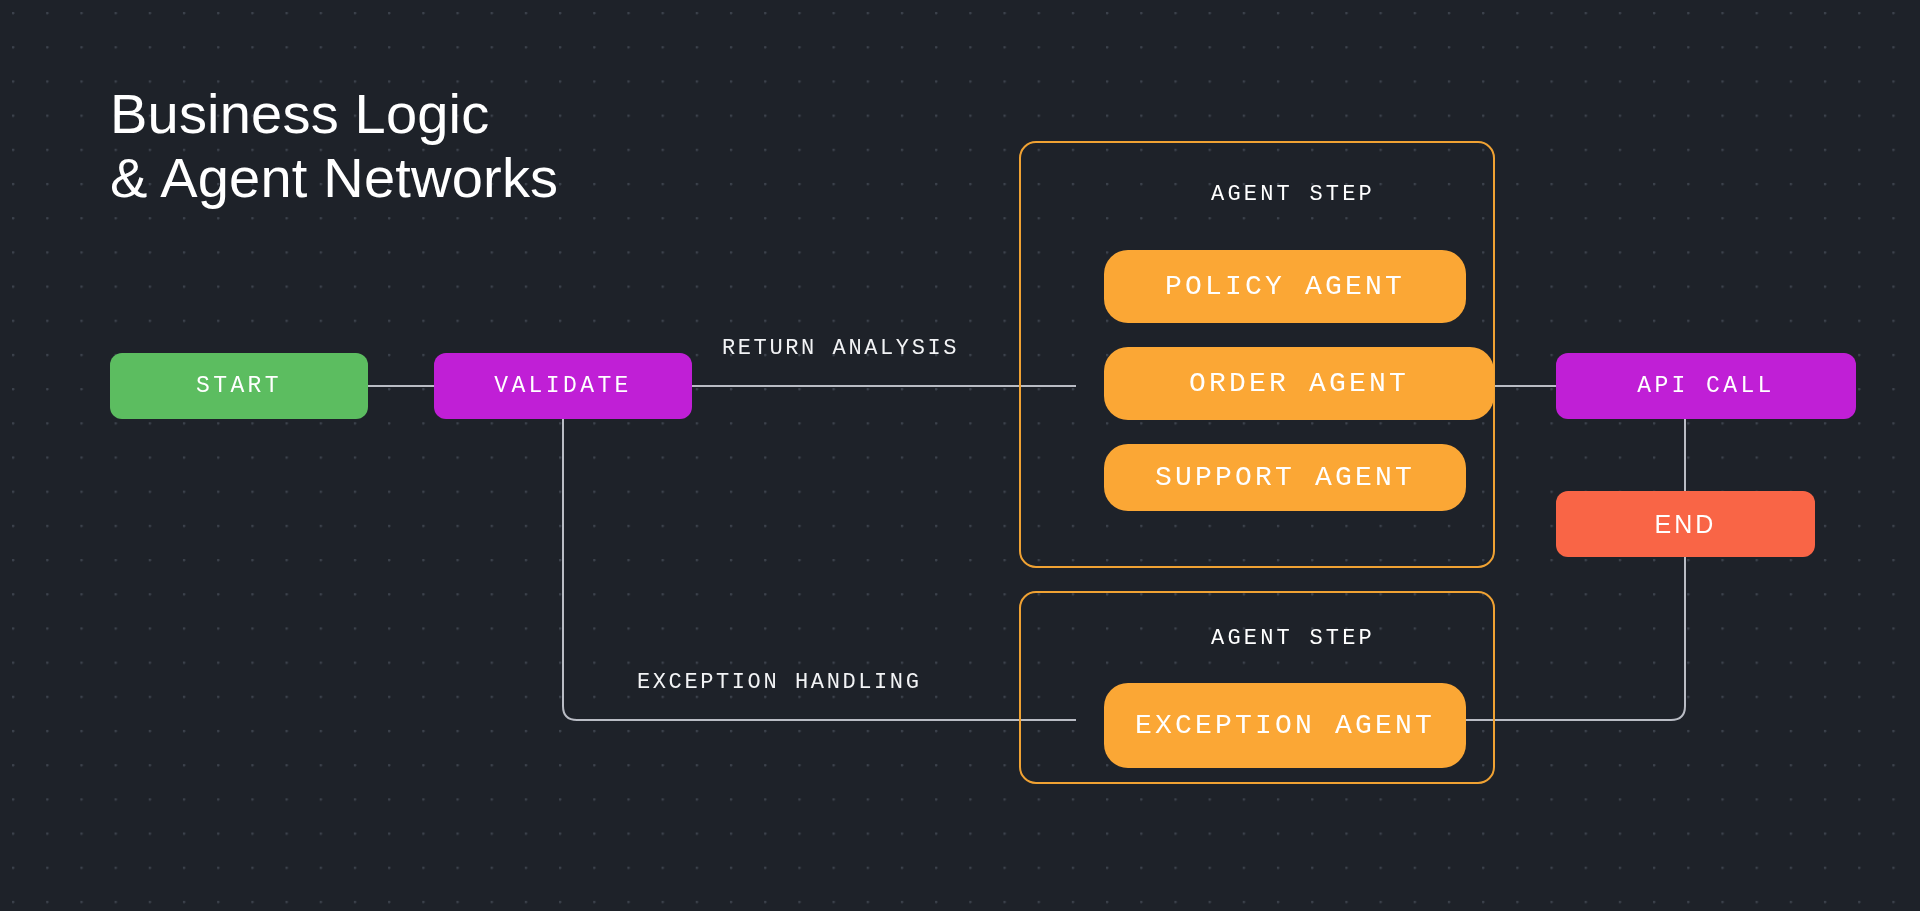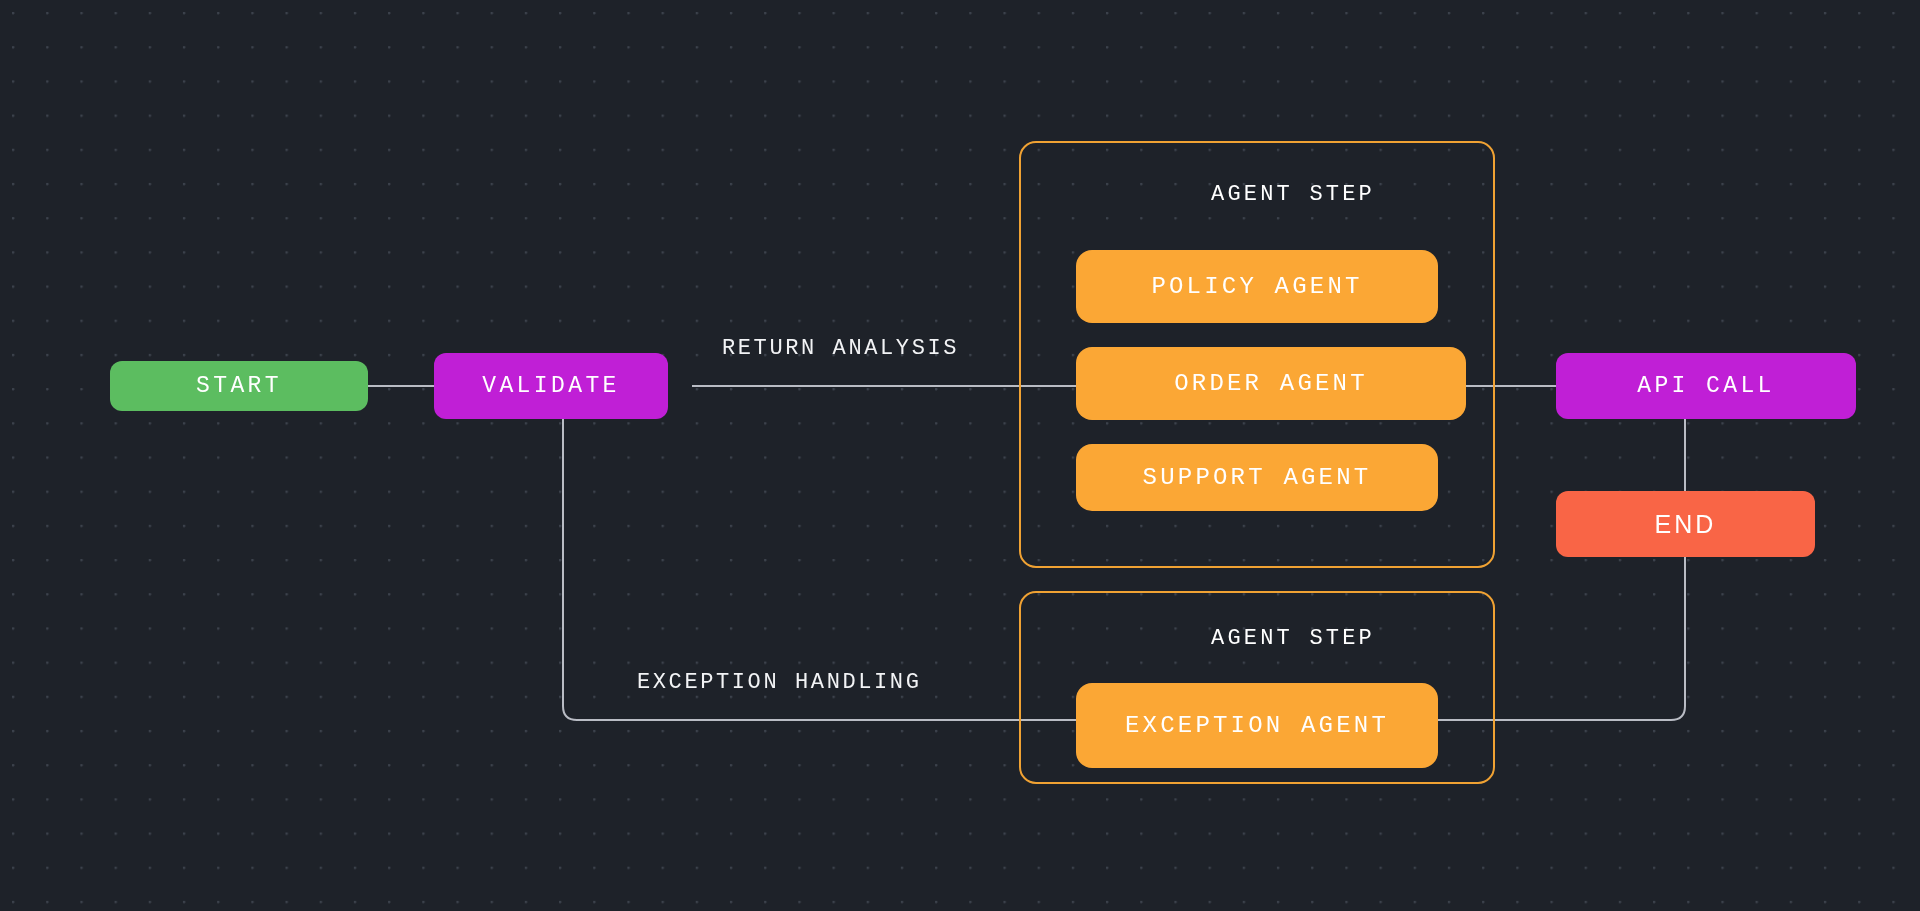--- a/index.html
+++ b/index.html
@@ -99,58 +99,61 @@
     color: #ffffff;
     font-family: "Liberation Mono", monospace;
     font-size: 23px;
     font-weight: 400;
     letter-spacing: 3.4px;
     text-align: center;
     white-space: nowrap;
     z-index: 4;
   }
   .node.agent {
-    border-radius: 16px;
-    font-size: 24px;
+    border-radius: 24px;
+    font-size: 28px;
     letter-spacing: 3.2px;
+    margin-left: 28px;
   }
   .node.terminal { font-size: 23px; }
   .node.end-node {
     font-family: "Liberation Sans", sans-serif;
     font-size: 25px;
     letter-spacing: 3px;
   }
 </style>
 </head>
 <body>
 
 <div id="canvas">
 
+  <div id="title">Business Logic
+&amp; Agent Networks</div>
 
   <svg id="edges" viewBox="0 0 1920 911" width="1920" height="911" xmlns="http://www.w3.org/2000/svg">
     <g id="edge-group">
         <path class="edge-path" d="M 368 386 L 434 386" stroke="#b9bcc4"></path>
         <path class="edge-path" d="M 692 386 L 1076 386" stroke="#b9bcc4"></path>
         <path class="edge-path" d="M 1438 386 L 1556 386" stroke="#b9bcc4"></path>
         <path class="edge-path" d="M 1685 419 L 1685 491" stroke="#b9bcc4"></path>
         <path class="edge-path" d="M 563 419 L 563 706 Q 563 720 577 720 L 1076 720" stroke="#b9bcc4"></path>
         <path class="edge-path" d="M 1438 720 L 1671 720 Q 1685 720 1685 706 L 1685 557" stroke="#b9bcc4"></path>
       </g>
   </svg>
 
   <div id="group-layer">
       <div class="group-box" style="left: 1019px; top: 141px; width: 476px; height: 427px; border-color: rgb(240, 162, 51);"></div>
       <div class="group-title" style="left: 1019px; width: 476px; top: 182px;">AGENT STEP</div>
       <div class="group-box" style="left: 1019px; top: 591px; width: 476px; height: 193px; border-color: rgb(240, 162, 51);"></div>
       <div class="group-title" style="left: 1019px; width: 476px; top: 626px;">AGENT STEP</div>
     </div>
 
   <div id="node-layer">
-      <div class="node terminal" style="left: 110px; top: 353px; width: 258px; height: 50px; background: rgb(92, 189, 96); margin-top: 8px;">START</div>
-      <div class="node terminal" style="left: 434px; top: 353px; width: 234px; height: 66px; background: rgb(192, 31, 214);">VALIDATE</div>
+      <div class="node terminal" style="left: 110px; top: 353px; width: 258px; height: 66px; background: rgb(92, 189, 96);">START</div>
+      <div class="node terminal" style="left: 434px; top: 353px; width: 258px; height: 66px; background: rgb(192, 31, 214);">VALIDATE</div>
       <div class="node agent" style="left: 1076px; top: 250px; width: 362px; height: 73px; background: rgb(251, 167, 53);">POLICY AGENT</div>
       <div class="node agent" style="left: 1076px; top: 347px; width: 390px; height: 73px; background: rgb(251, 167, 53);">ORDER AGENT</div>
       <div class="node agent" style="left: 1076px; top: 444px; width: 362px; height: 67px; background: rgb(251, 167, 53);">SUPPORT AGENT</div>
       <div class="node agent" style="left: 1076px; top: 683px; width: 362px; height: 85px; background: rgb(251, 167, 53);">EXCEPTION AGENT</div>
       <div class="node terminal" style="left: 1556px; top: 353px; width: 300px; height: 66px; background: rgb(192, 31, 214);">API CALL</div>
       <div class="node terminal end-node" style="left: 1556px; top: 491px; width: 259px; height: 66px; background: rgb(249, 101, 70);">END</div>
     </div>
 
   <div id="label-layer">
       <div class="edge-label" style="left: 722px; top: 336px;">RETURN ANALYSIS</div>

